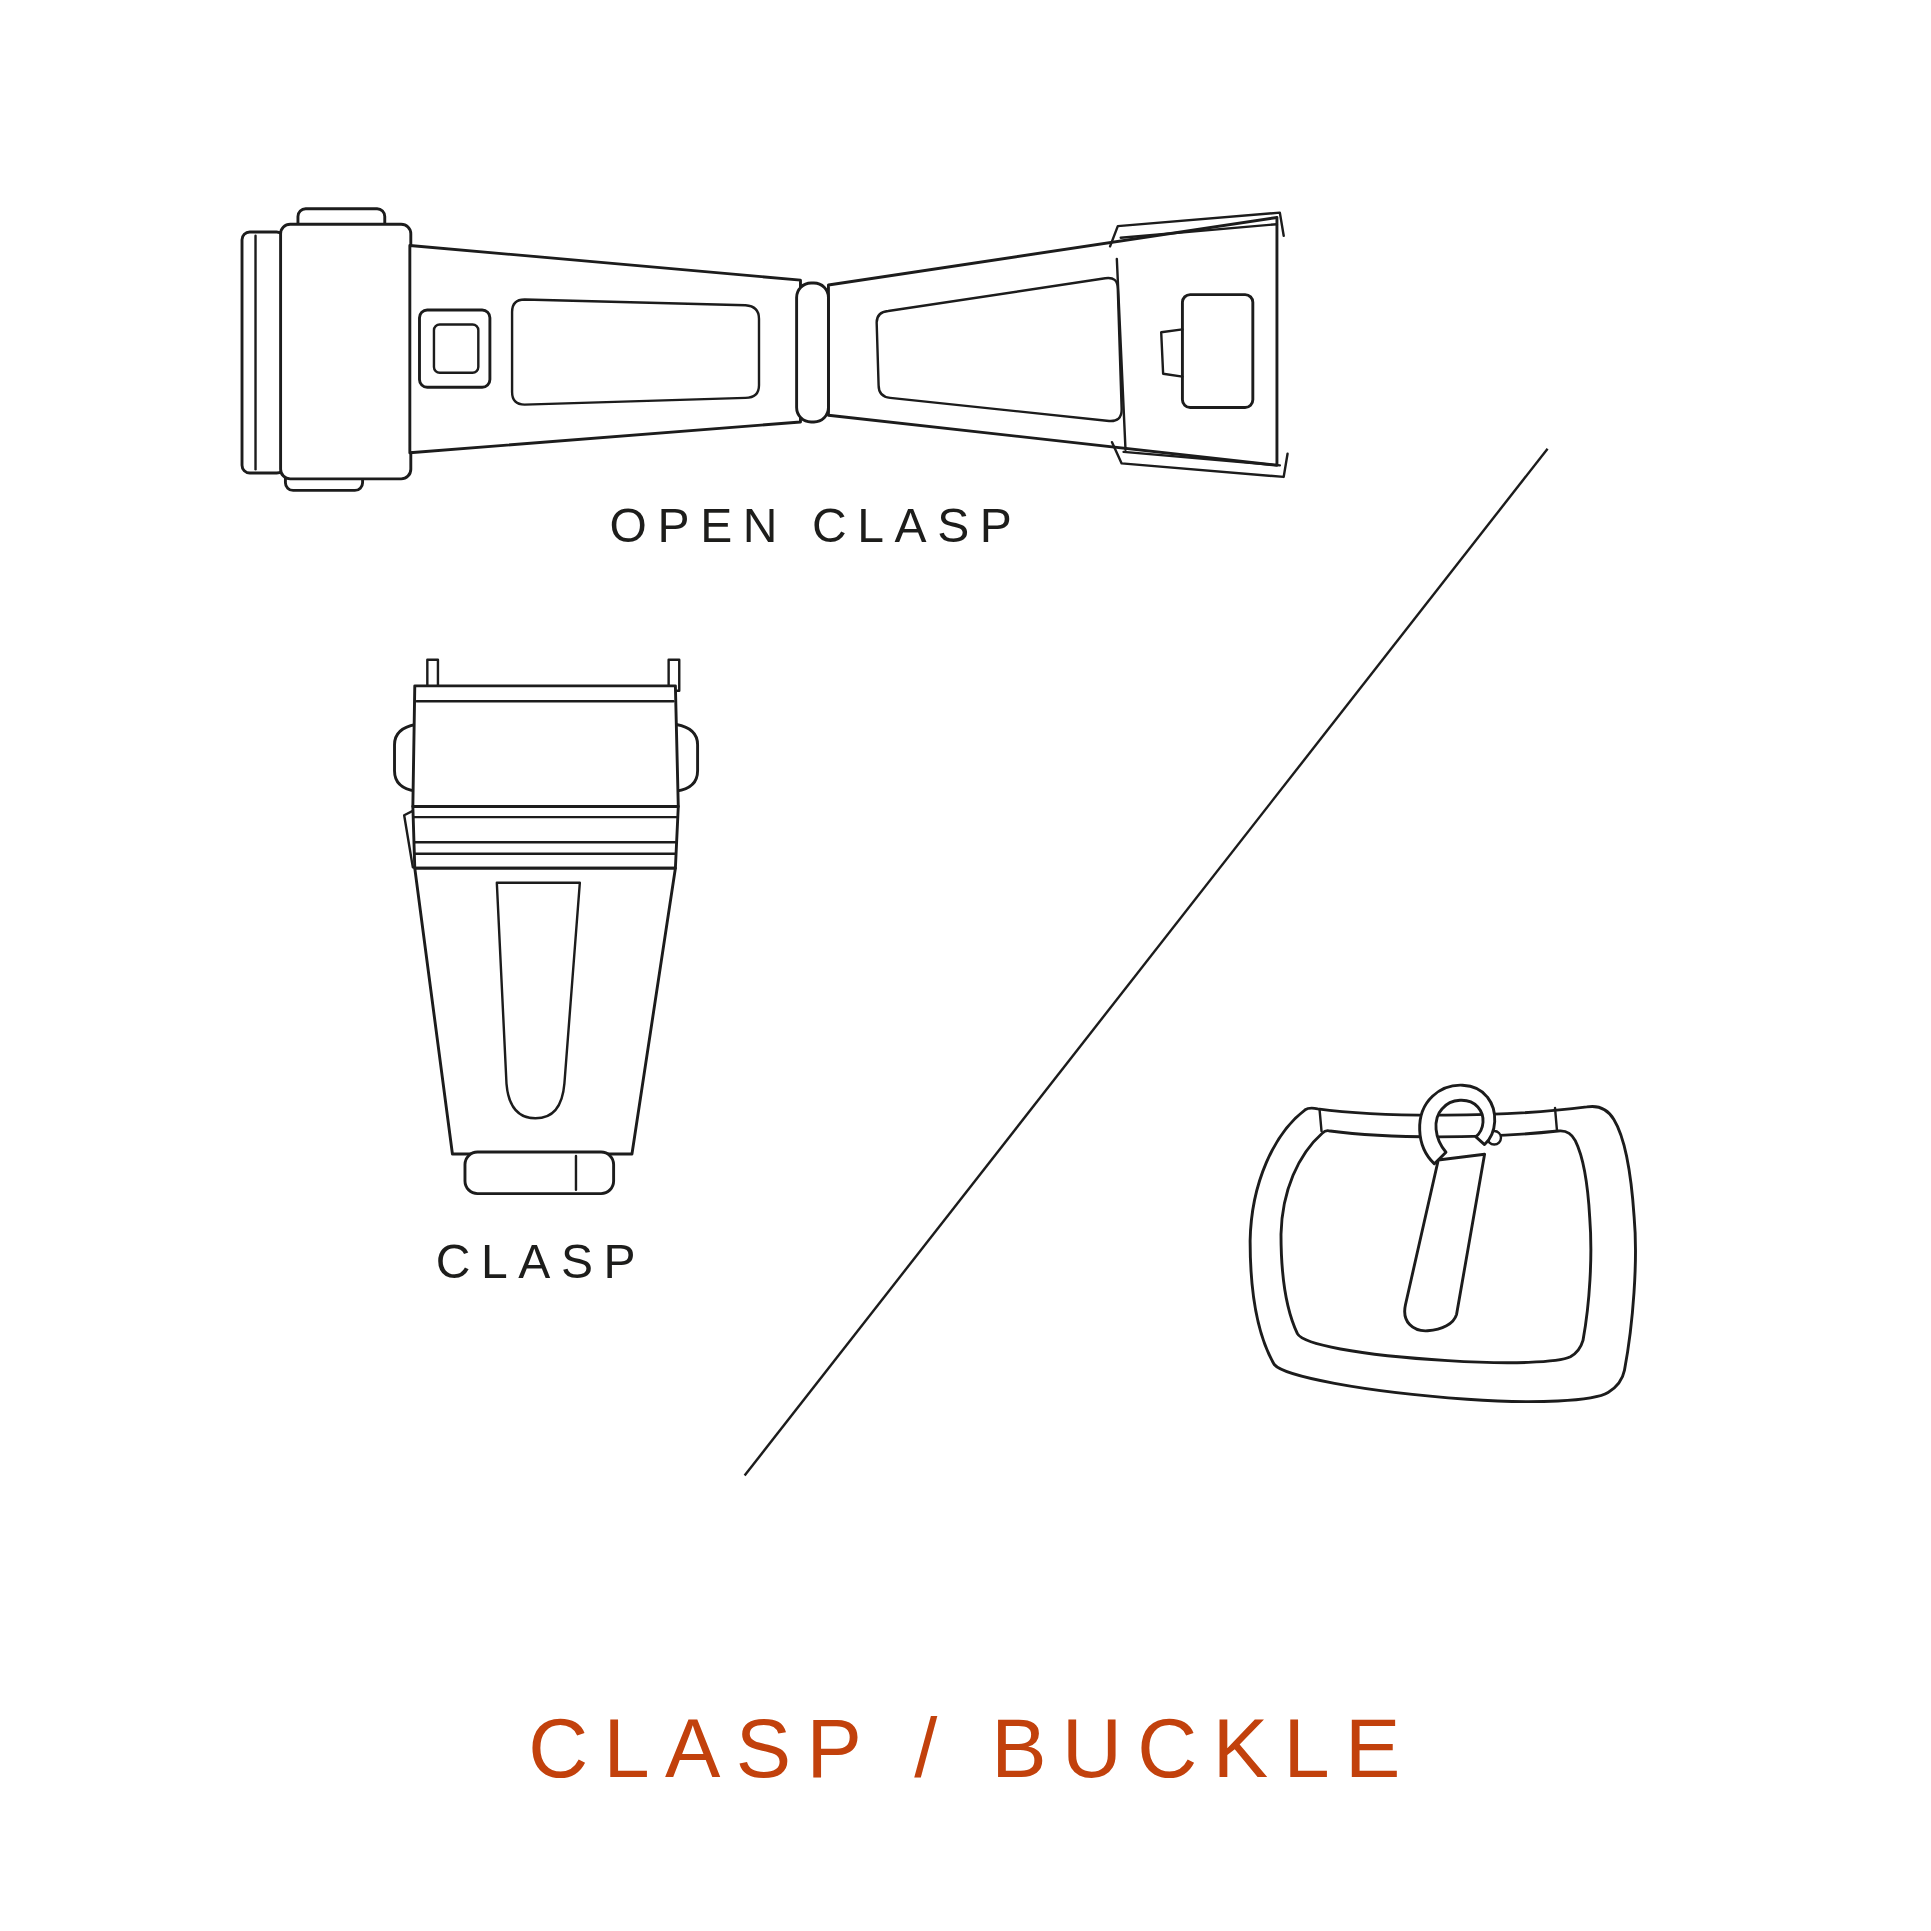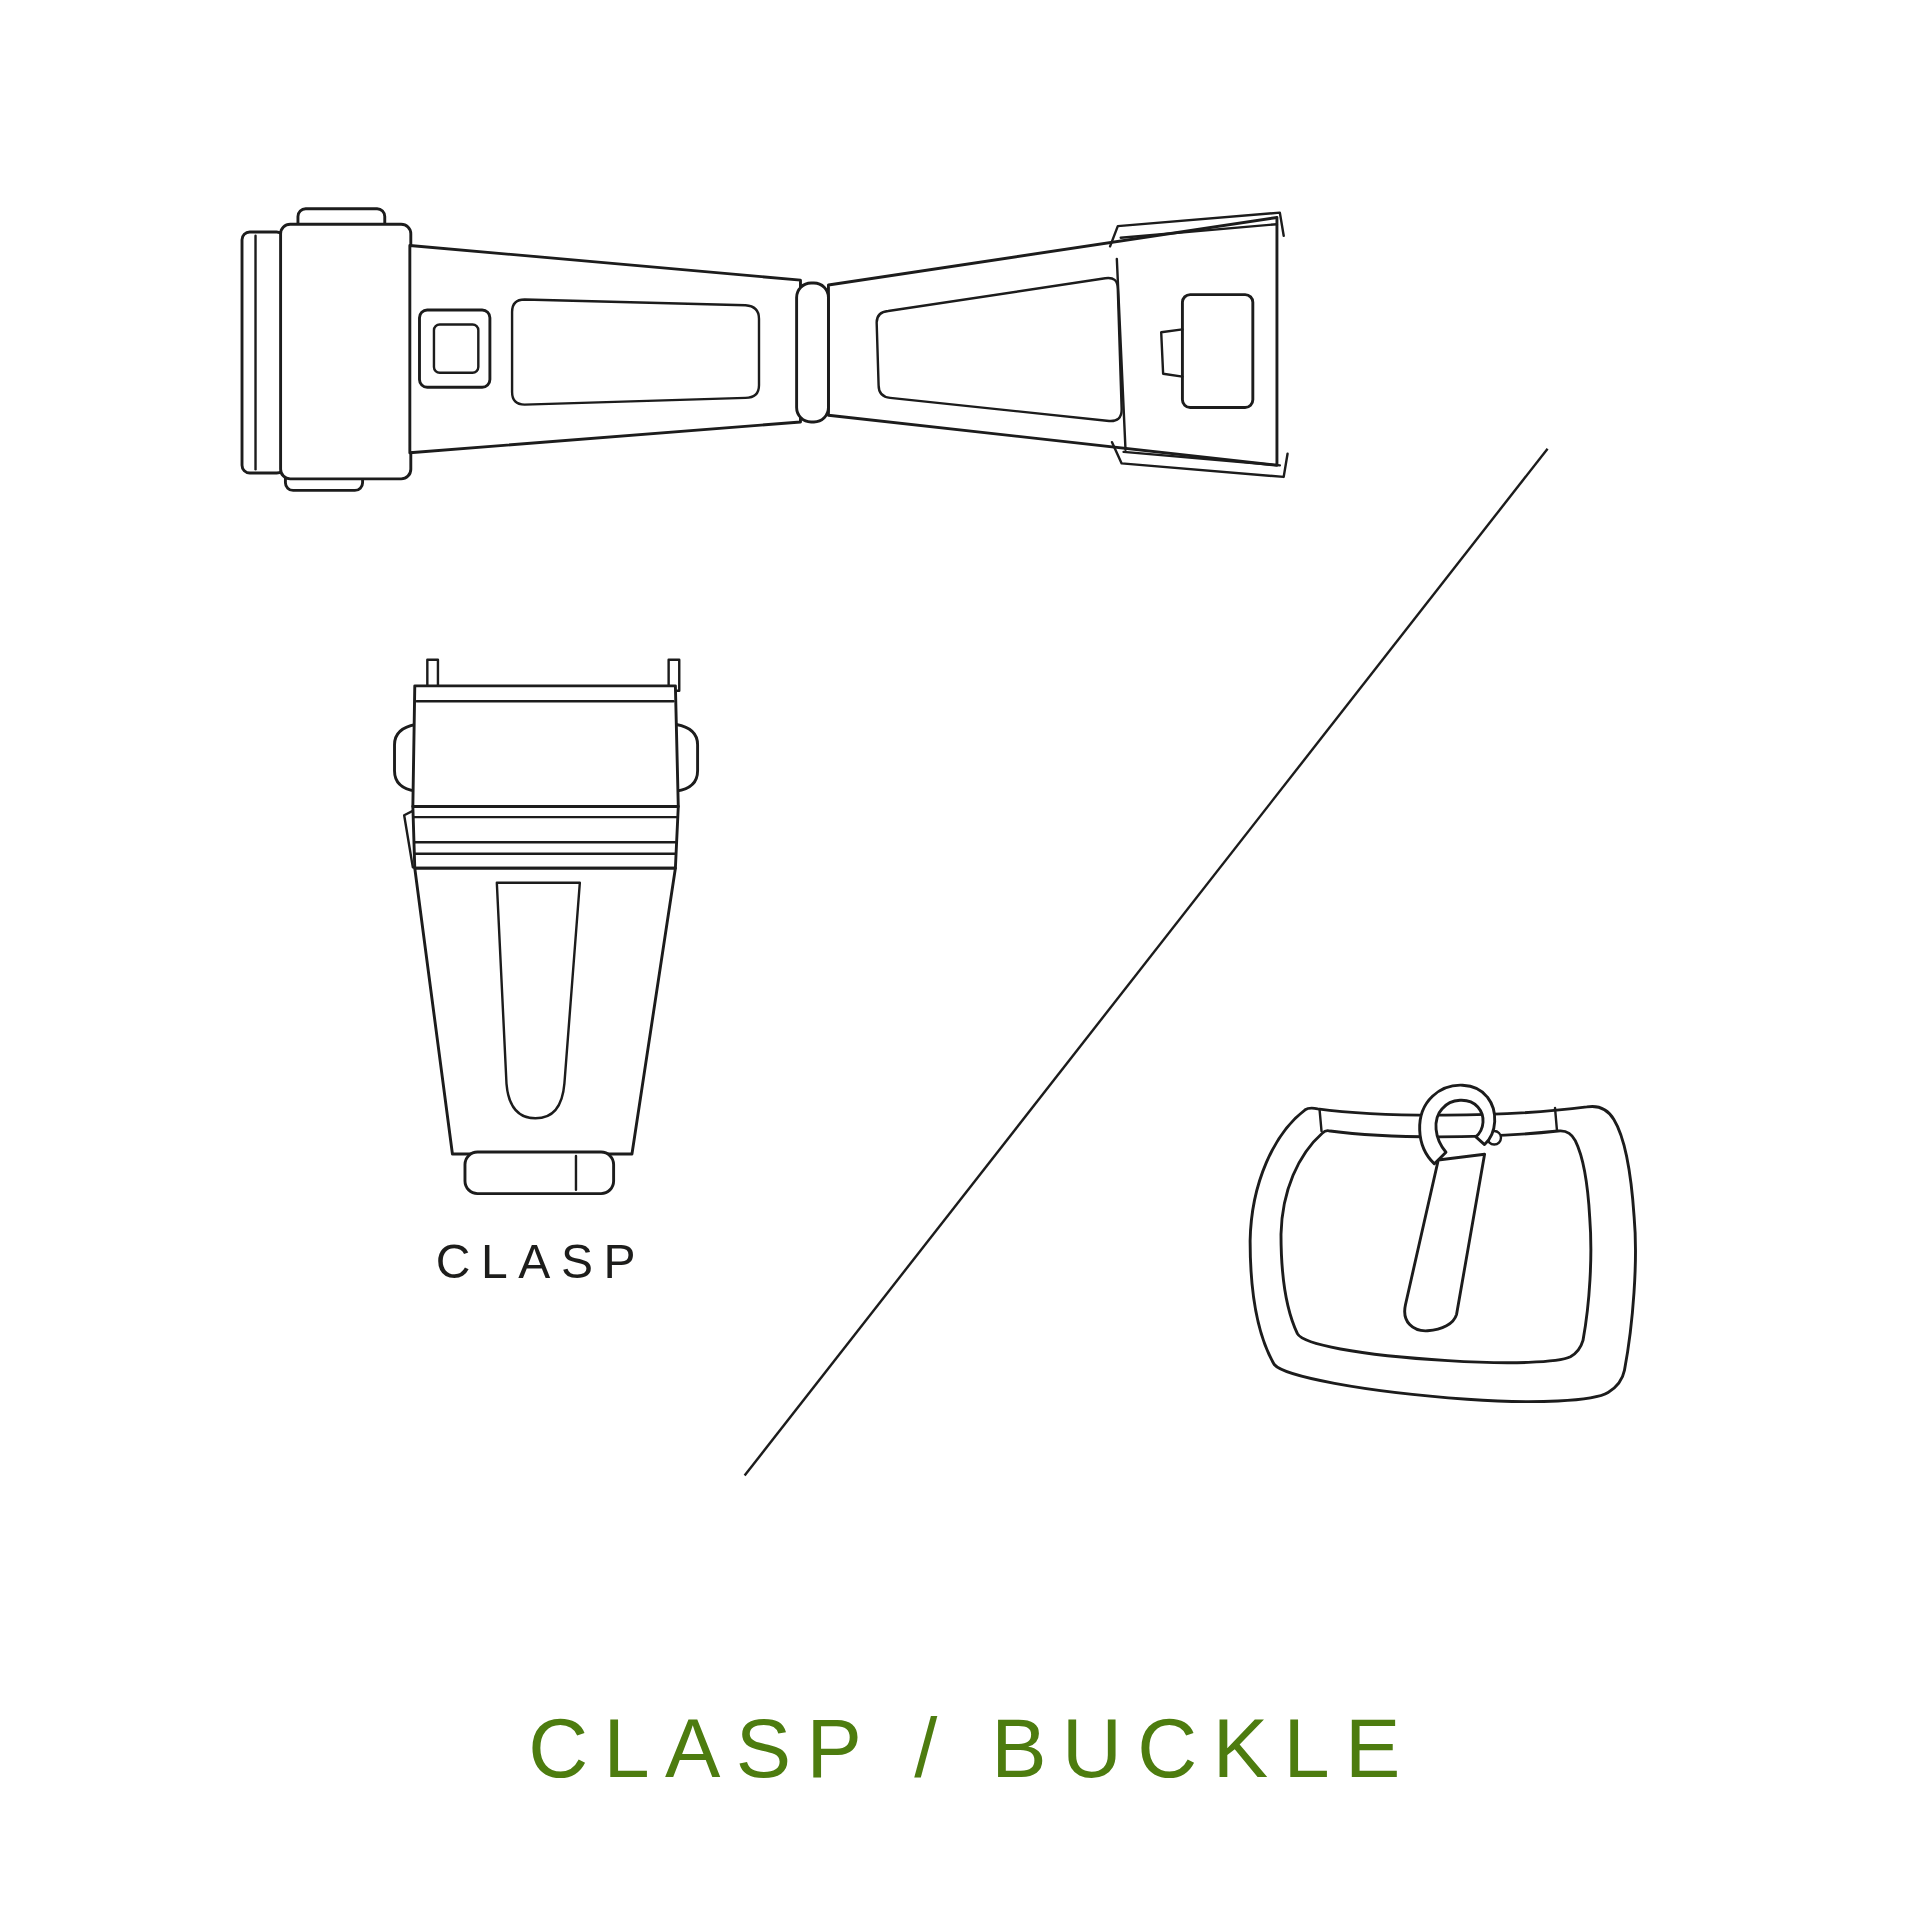--- a/index.html
+++ b/index.html
@@ -34,21 +34,21 @@
     white-space: nowrap;
     font-weight: 400;
   }
   #label-open-clasp { left: 816px; top: 502px; }
   #label-closed     { left: 541px; top: 1238px; }
   .page-title {
     position: absolute;
     transform: translateX(-50%);
     left: 972px;
     top: 1707px;
-    color: #4d7c0f;
+    color: #c2410c;
     font-size: 83px;
     letter-spacing: 15.4px;
     line-height: 1;
     white-space: nowrap;
     font-weight: 400;
   }
 </style>
 </head>
 <body>
 
@@ -119,19 +119,20 @@
     <line x1="341" y1="32" x2="343" y2="55" stroke-width="2.5"></line>
     <circle cx="278" cy="63" r="7" fill="#ffffff" stroke-width="2.5"></circle>
     <path fill="#ffffff" d="M 220,86 L 186,236 C 182,254 194,264 209,263 C 224,262 236,256 239,246 L 268,80 Z"></path>
     <path fill="#ffffff" d="M 216,90 C 197,72 195,38 214,20 C 232,3 260,6 271,21 C 282,35 281,58 268,70 L 259,62 C 268,54 269,40 261,31 C 252,21 233,22 224,33 C 214,44 216,64 228,78 Z"></path>
   </svg>
 
   <svg id="fig-divider" class="fig" viewBox="0 0 860 1090" stroke="#1c1c1c" fill="none" xmlns="http://www.w3.org/2000/svg">
     <line x1="843" y1="10" x2="11" y2="1074" stroke-width="2.5"></line>
   </svg>
 
+  <div id="label-open-clasp" class="label">OPEN CLASP</div>
 
   <div id="label-closed" class="label">CLASP</div>
 
   <div class="page-title">CLASP / BUCKLE</div>
 
 </div>
 
 
 </body></html>

